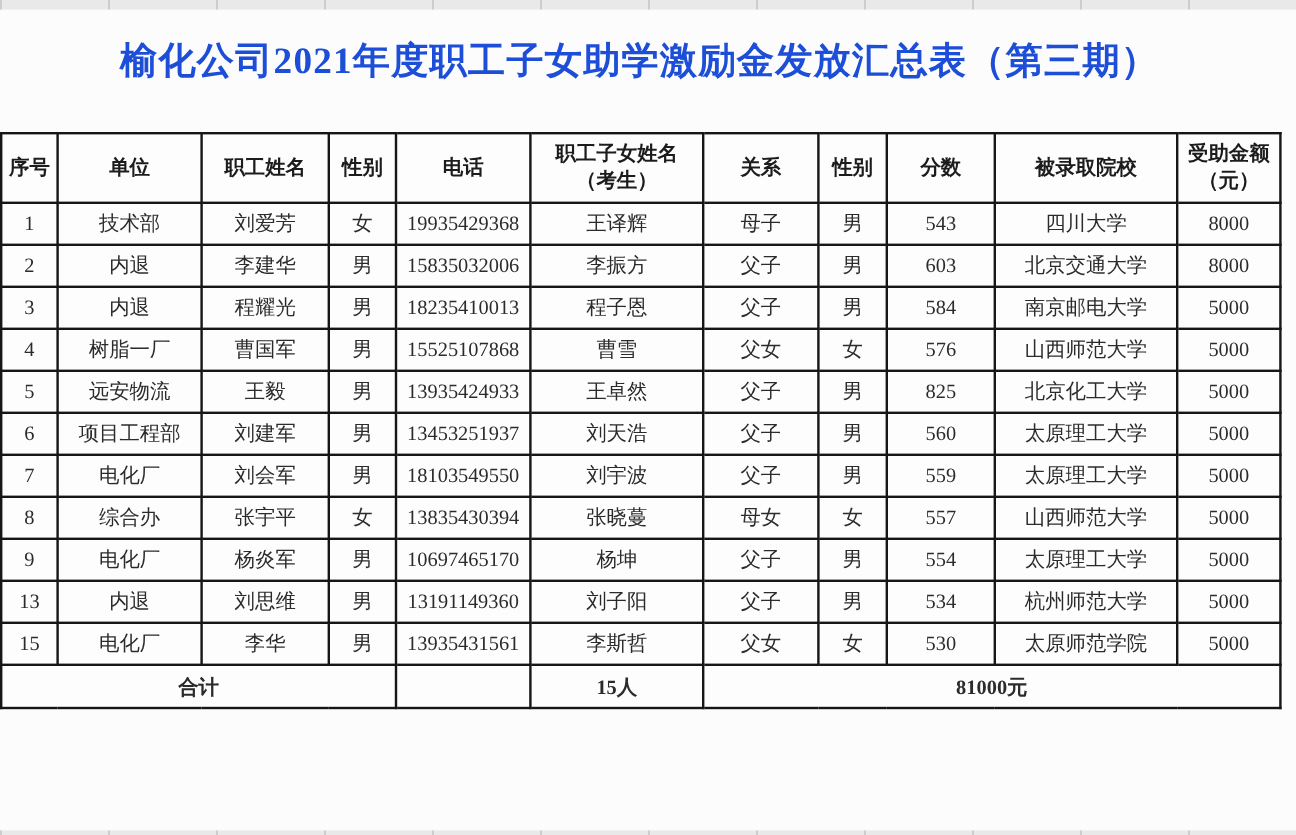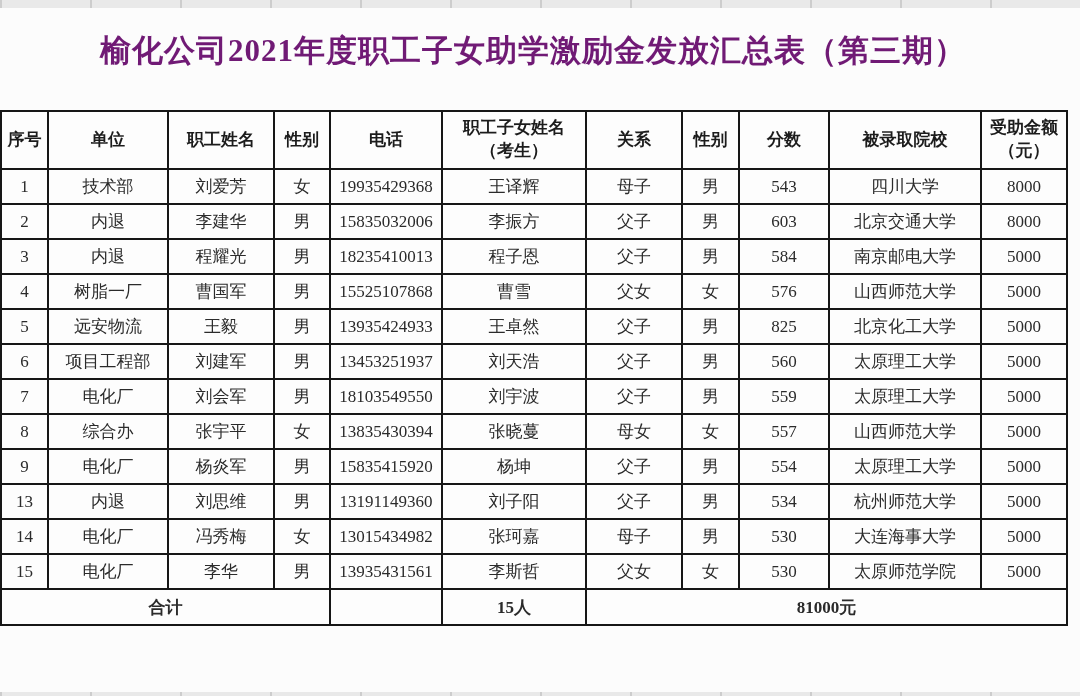--- a/index.html
+++ b/index.html
@@ -15,21 +15,21 @@
   .grid-strip {
     position: absolute; left: 0; width: 1080px; height: 8px;
     background: repeating-linear-gradient(to right, #cdcdcd 0 2px, #e9e9e9 2px 90px);
   }
   .grid-strip.top { top: 0; }
   .grid-strip.bottom { bottom: 0; height: 4px; }
 
   .doc-title {
     position: absolute; top: 30px; left: 0; width: 1066px;
     text-align: center;
-    font-size: 31px; font-weight: bold; color: #701a75;
+    font-size: 31px; font-weight: bold; color: #1d4ed8;
     letter-spacing: 1px;
     white-space: nowrap;
   }
 
   table.summary-table {
     position: absolute; top: 110px; left: 0;
     width: 1066px;
     border-collapse: collapse;
     table-layout: fixed;
     background: #fdfdfd;
@@ -204,52 +204,39 @@
           <td>女</td>
           <td>557</td>
           <td>山西师范大学</td>
           <td>5000</td>
         </tr>
         <tr>
           <td>9</td>
           <td>电化厂</td>
           <td>杨炎军</td>
           <td>男</td>
-          <td>15835415920</td>
+          <td>10697465170</td>
           <td>杨坤</td>
           <td>父子</td>
           <td>男</td>
           <td>554</td>
           <td>太原理工大学</td>
           <td>5000</td>
         </tr>
         <tr>
           <td>13</td>
           <td>内退</td>
           <td>刘思维</td>
           <td>男</td>
           <td>13191149360</td>
           <td>刘子阳</td>
           <td>父子</td>
           <td>男</td>
           <td>534</td>
           <td>杭州师范大学</td>
-          <td>5000</td>
-        </tr>
-        <tr>
-          <td>14</td>
-          <td>电化厂</td>
-          <td>冯秀梅</td>
-          <td>女</td>
-          <td>13015434982</td>
-          <td>张珂嘉</td>
-          <td>母子</td>
-          <td>男</td>
-          <td>530</td>
-          <td>大连海事大学</td>
           <td>5000</td>
         </tr>
         <tr>
           <td>15</td>
           <td>电化厂</td>
           <td>李华</td>
           <td>男</td>
           <td>13935431561</td>
           <td>李斯哲</td>
           <td>父女</td>

